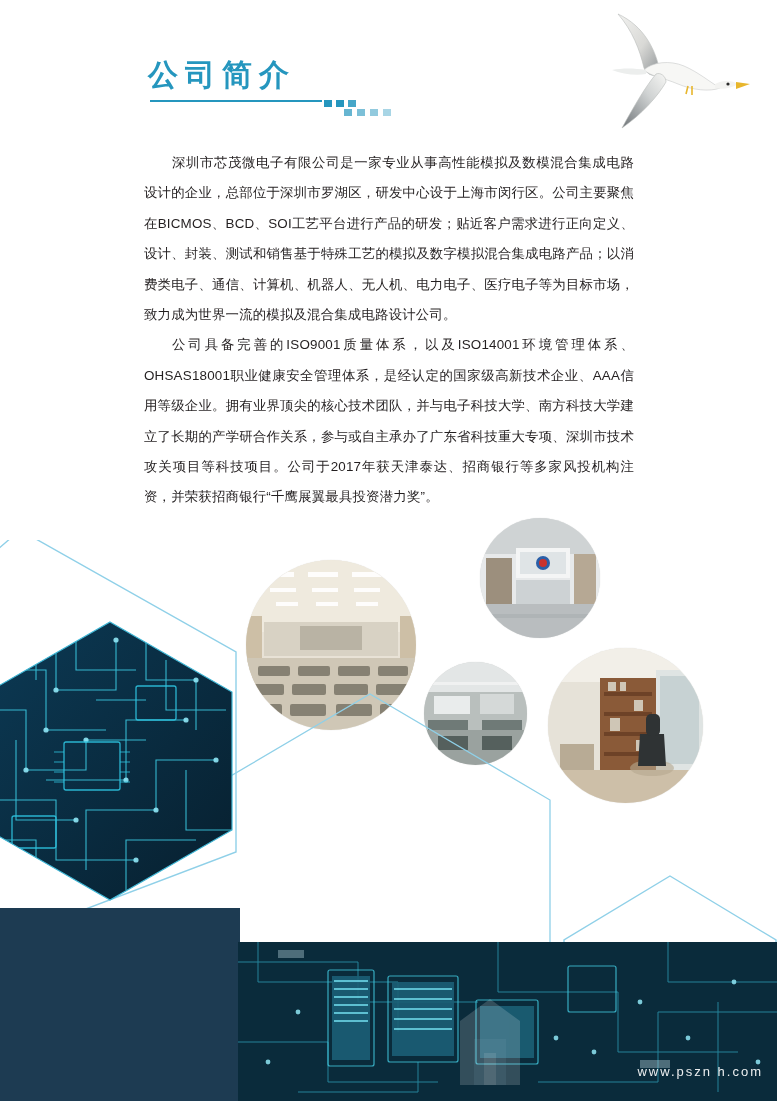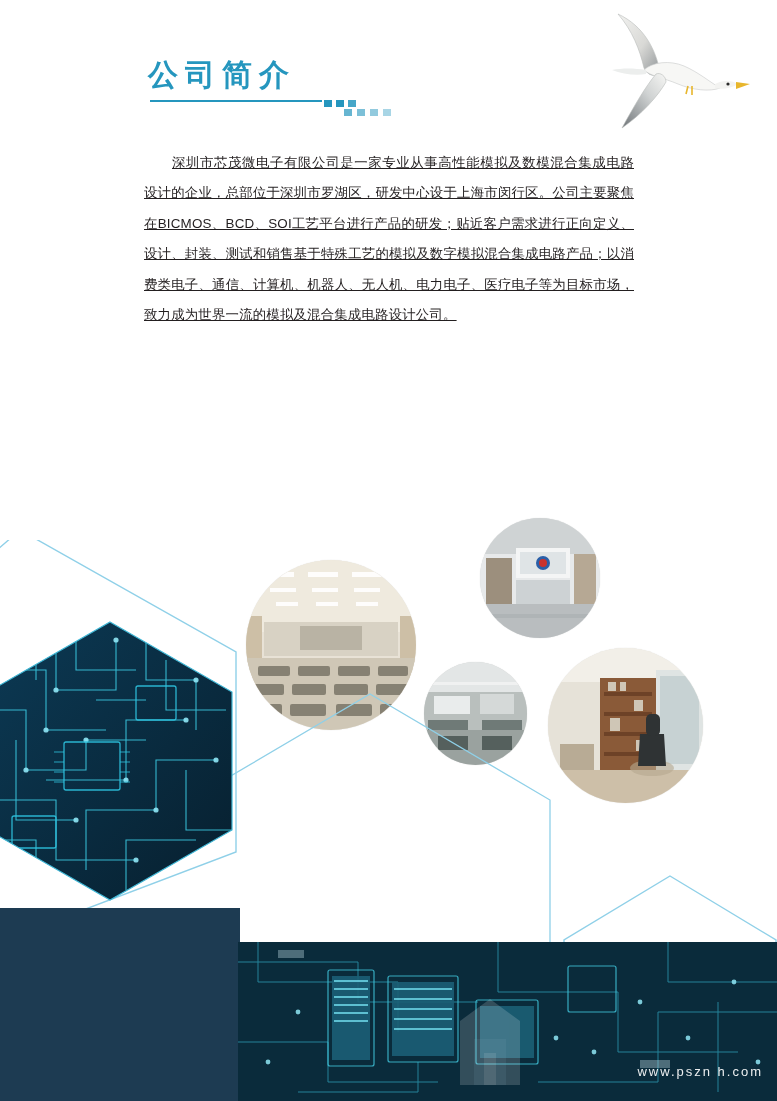--- a/index.html
+++ b/index.html
@@ -85,21 +85,20 @@
     width: 490px;
     font-size: 13.4px;
     line-height: 30.4px;
     color: #231f20;
     text-align: justify;
     letter-spacing: .2px;
   }
   .para {
     margin: 0;
     text-indent: 28px;
-    text-decoration: underline;
   }
   .para + .para { margin-top: 0; }
 
   
   .photo {
     position: absolute;
     border-radius: 50%;
     overflow: hidden;
     box-shadow: 0 0 1px rgba(0,0,0,.2);
   }
@@ -218,20 +217,21 @@
       <path d="M96 64 C 86 76, 74 96, 62 118 C 82 104, 98 86, 106 72 C 106 66, 100 62, 96 64 Z" fill="url(#wg2)" stroke="#b9bcbb" stroke-width="0.6"></path>
 
       <path d="M86 60 C 74 58, 62 58, 52 60 C 62 64, 76 66, 86 64 Z" fill="#eceeed"></path>
 
       <path d="M128 76 L 126 84 M132 76 L 132 85" stroke="#e8b62c" stroke-width="1.6" fill="none"></path>
     </svg>
   </div>
 
   <div class="body-text">
     <p class="para">深圳市芯茂微电子有限公司是一家专业从事高性能模拟及数模混合集成电路设计的企业，总部位于深圳市罗湖区，研发中心设于上海市闵行区。公司主要聚焦在BICMOS、BCD、SOI工艺平台进行产品的研发；贴近客户需求进行正向定义、设计、封装、测试和销售基于特殊工艺的模拟及数字模拟混合集成电路产品；以消费类电子、通信、计算机、机器人、无人机、电力电子、医疗电子等为目标市场，致力成为世界一流的模拟及混合集成电路设计公司。</p>
+    <p class="para">公司具备完善的ISO9001质量体系，以及ISO14001环境管理体系、OHSAS18001职业健康安全管理体系，是经认定的国家级高新技术企业、AAA信用等级企业。拥有业界顶尖的核心技术团队，并与电子科技大学、南方科技大学建立了长期的产学研合作关系，参与或自主承办了广东省科技重大专项、深圳市技术攻关项目等科技项目。公司于2017年获天津泰达、招商银行等多家风投机构注资，并荣获招商银行“千鹰展翼最具投资潜力奖”。</p>
   </div>
 
   <div class="photo photo-lobby">
     <svg class="img-fill" viewBox="0 0 120 120" preserveAspectRatio="none">
       <rect width="120" height="120" fill="#d6d9da"></rect>
       <rect x="0" y="0" width="120" height="36" fill="#cfd3d4"></rect>
       <rect x="0" y="36" width="120" height="50" fill="#e7e9ea"></rect>
       <rect x="0" y="86" width="120" height="34" fill="#b9bdbf"></rect>
       <rect x="6" y="40" width="26" height="46" fill="#9c8f7d"></rect>
       <rect x="36" y="30" width="54" height="30" fill="#f4f5f5"></rect>

